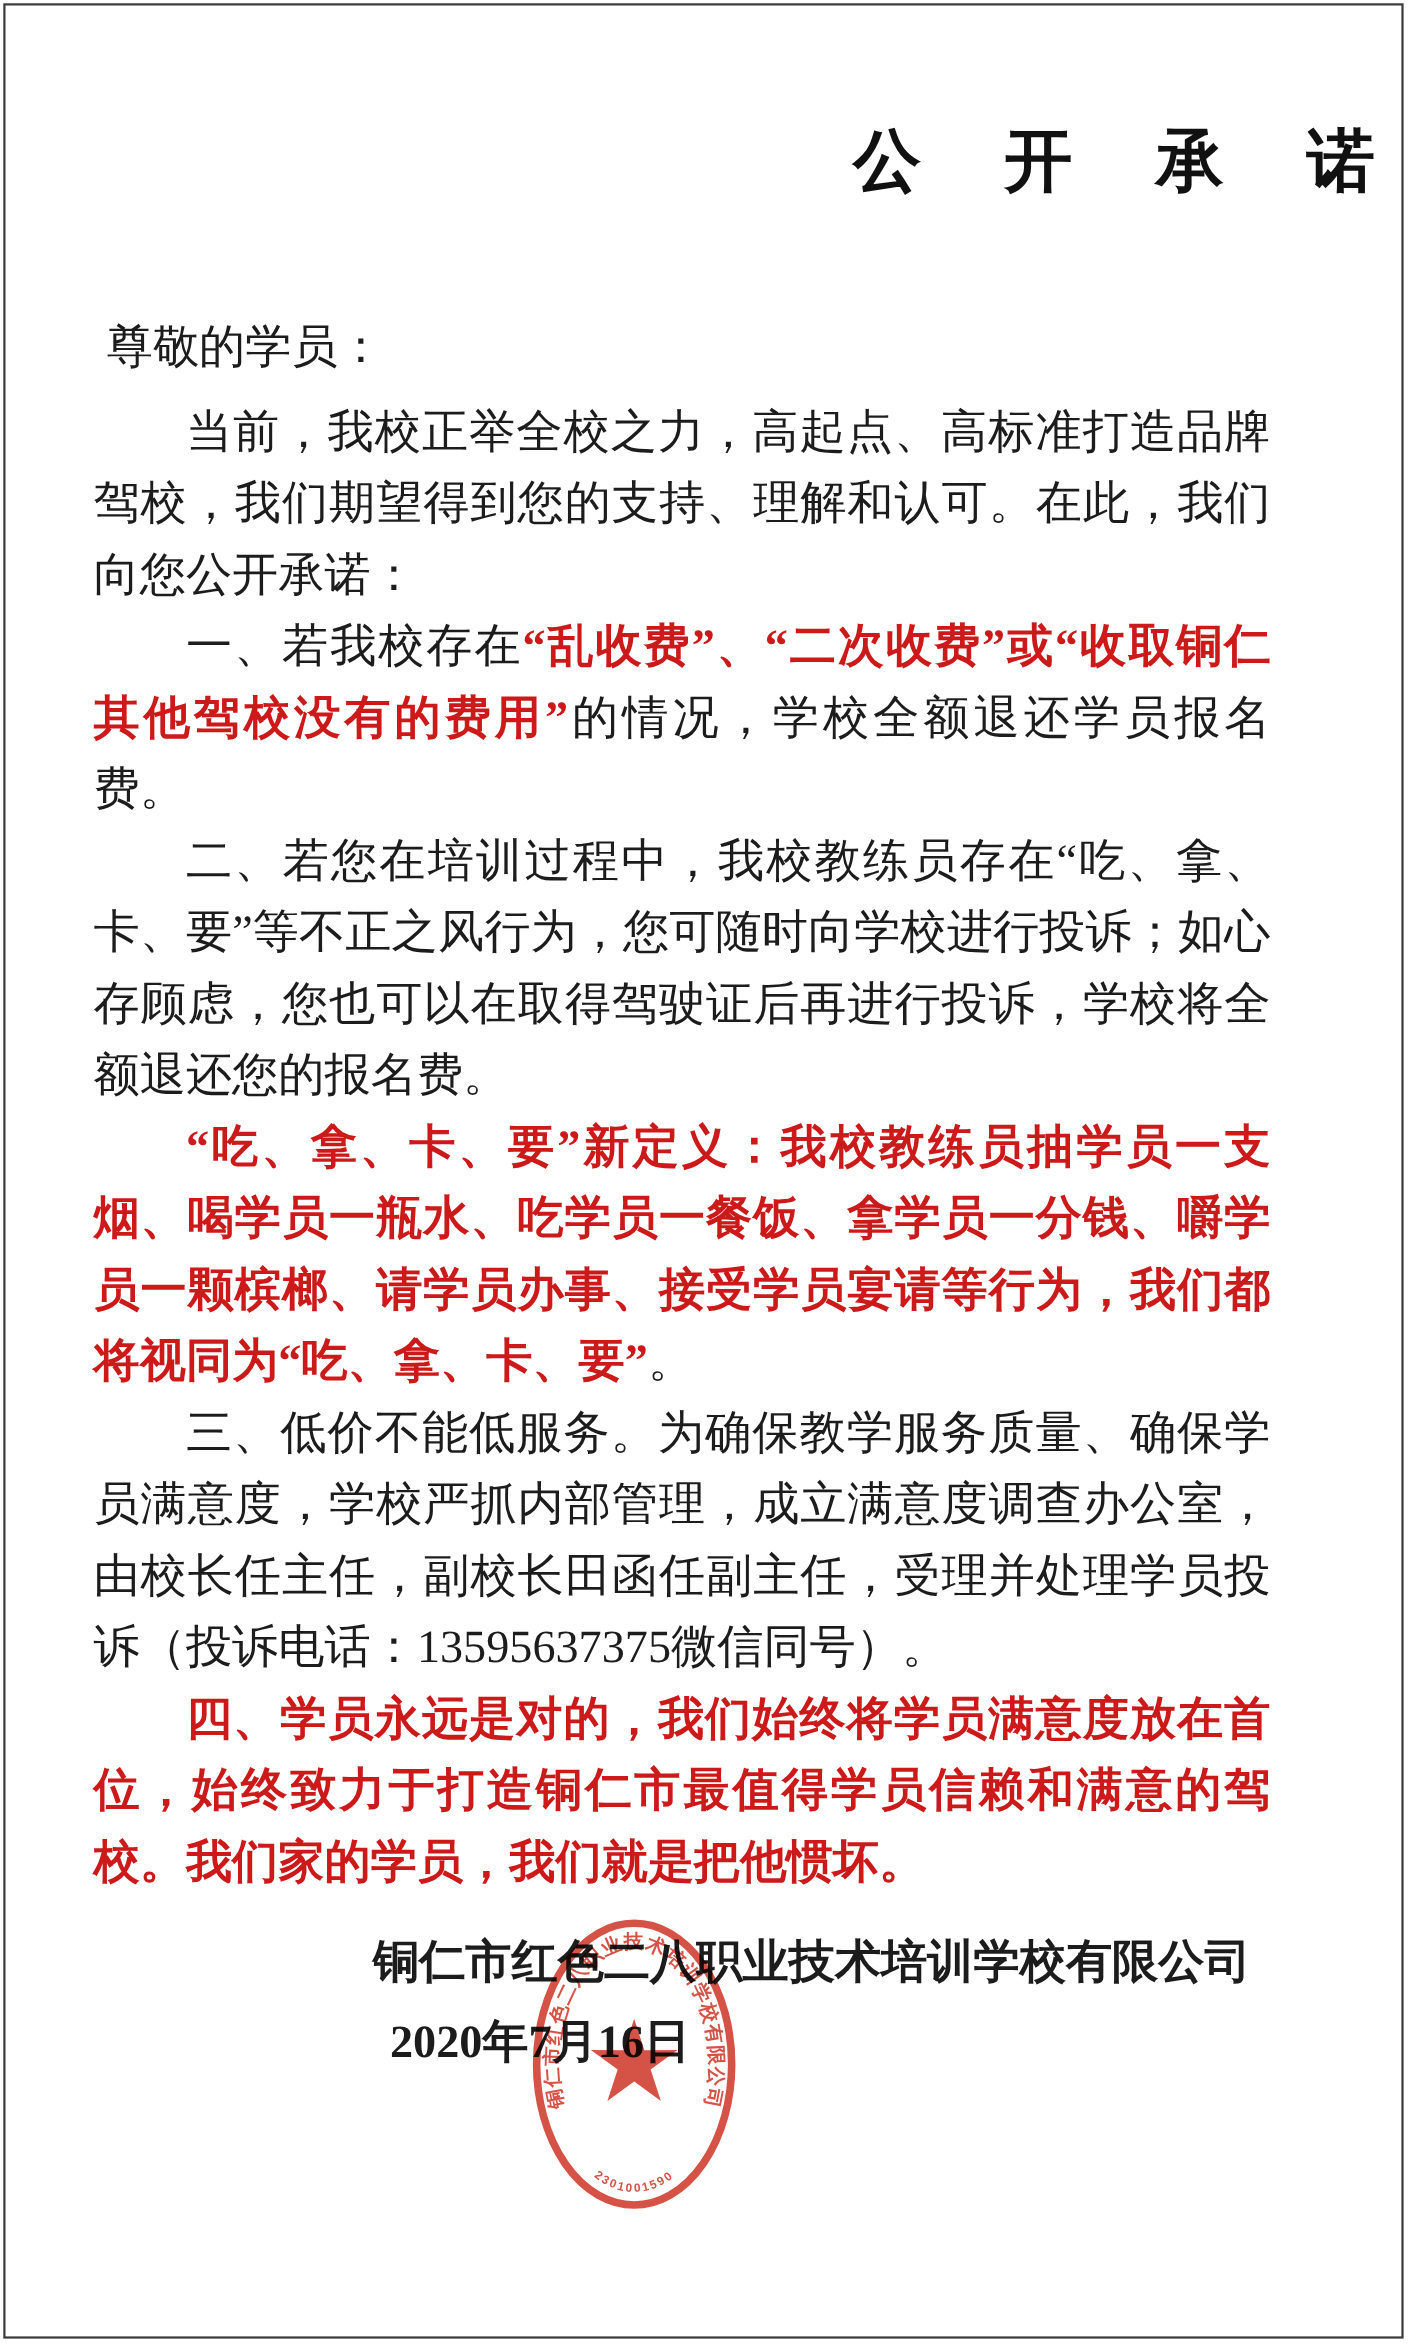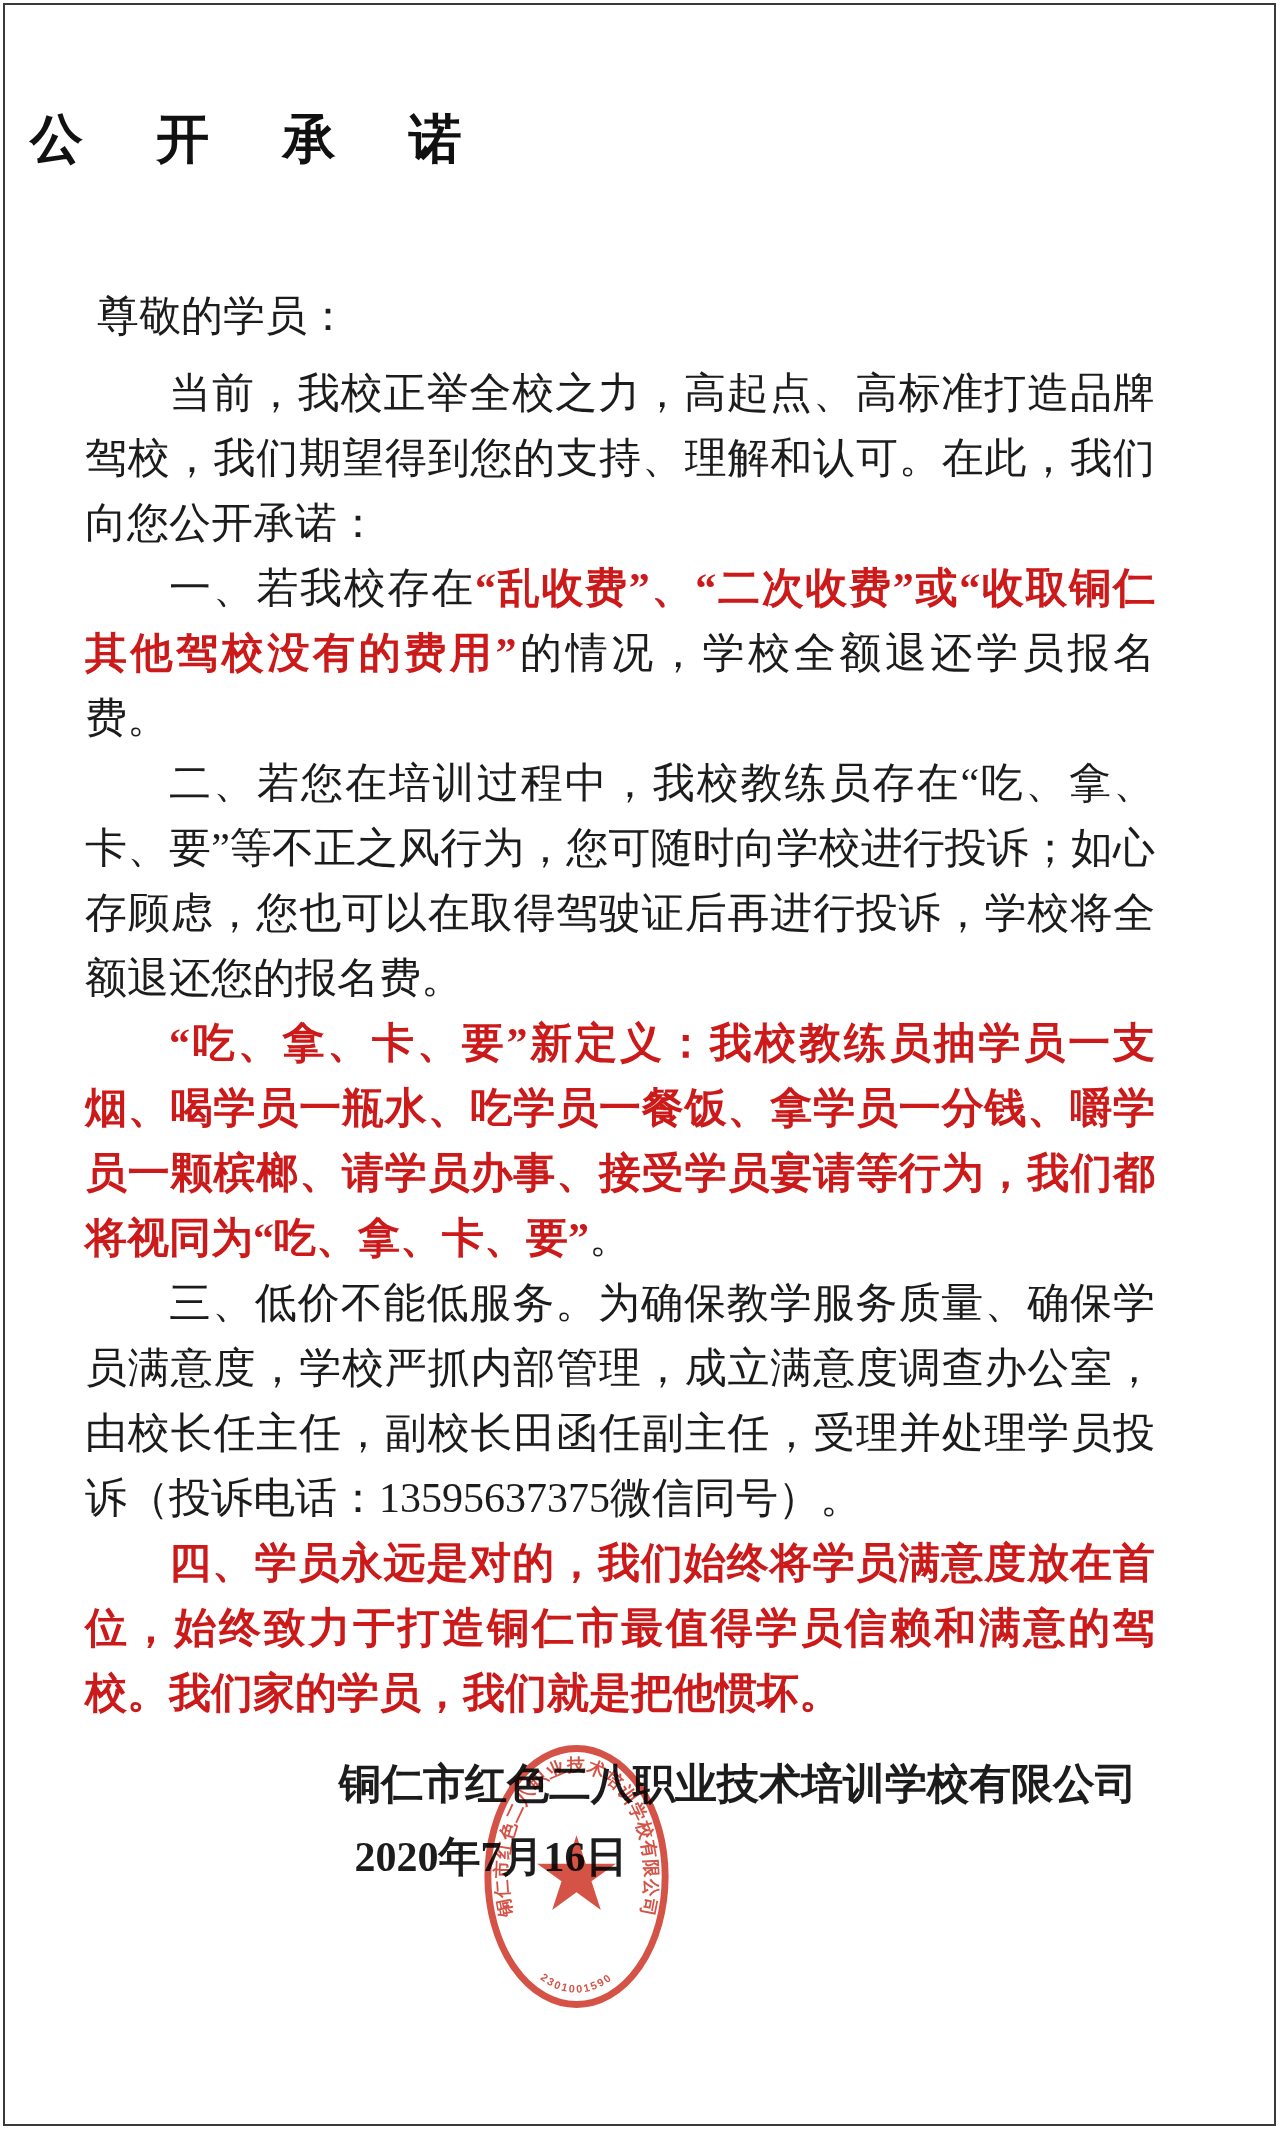--- a/index.html
+++ b/index.html
@@ -14,22 +14,22 @@
   .frame{
     position:absolute;
     left:3px;top:3px;right:4px;bottom:5px;
     border:2px solid #3a3a3a;
     pointer-events:none;
   }
   .title{
     margin:0;
     position:absolute;
     top:104px;left:0;width:100%;
-    text-align:left;
-    font-size:53px;
+    text-align:right;
+    font-size:62px;
     font-weight:bold;
     letter-spacing:30px;
     text-indent:30px;
     color:#111;
     white-space:nowrap;
   }
   .body{
     position:absolute;
     top:272px;left:85px;
     width:1070px;

